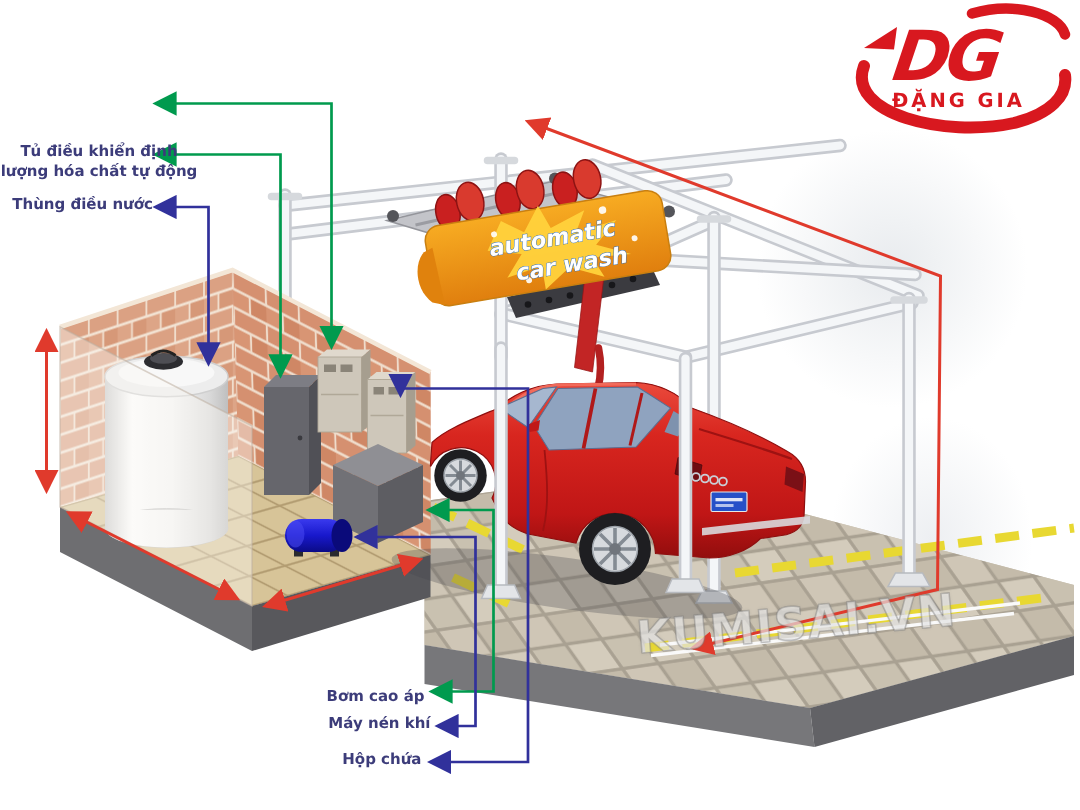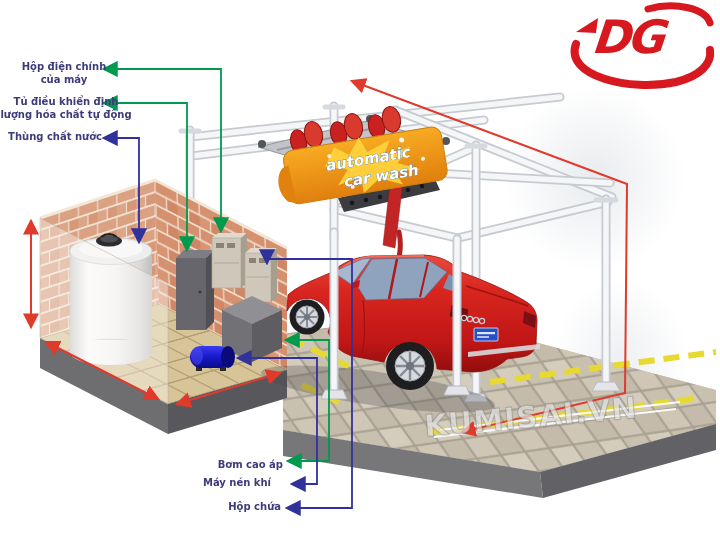--- a/index.html
+++ b/index.html
@@ -312,36 +312,33 @@
     <g>
       <path class="lead" stroke="#009a4e" d="M104,69 H221 V231" marker-start="url(#aG)" marker-end="url(#aG)"></path>
       <path class="lead" stroke="#009a4e" d="M104,103 H187 V250" marker-start="url(#aG)" marker-end="url(#aG)"></path>
       <path class="lead" stroke="#31319b" d="M104,138 H139 V242" marker-start="url(#aN)" marker-end="url(#aN)"></path>
       <path class="lead" stroke="#009a4e" d="M288,461 H329 V340 H286" marker-start="url(#aG)" marker-end="url(#aG)"></path>
       <path class="lead" stroke="#31319b" d="M292,484 H317 V358 H238" marker-start="url(#aN)" marker-end="url(#aN)"></path>
       <path class="lead" stroke="#31319b" d="M287,508 H352 V259 H267 V263" marker-start="url(#aN)" marker-end="url(#aN)"></path>
     </g>
   </svg>
 
-  <div class="lbl c" style="left:14px;top:60px;width:100px;">
-    <div>Hộp điện chính</div>
-    <div>của máy</div>
-  </div>
   <div class="lbl c" style="left:-2px;top:95px;width:136px;">
     <div>Tủ điều khiển định</div>
     <div>lượng hóa chất tự động</div>
   </div>
-  <div class="lbl r" style="left:2px;top:130px;width:100px;">Thùng chất nước</div>
+  <div class="lbl r" style="left:2px;top:130px;width:100px;">Thùng điều nước</div>
   <div class="lbl r" style="left:183px;top:458px;width:100px;">Bơm cao áp</div>
-  <div class="lbl r" style="left:187px;top:476px;width:100px;text-align:center;">Máy nén khí</div>
+  <div class="lbl r" style="left:187px;top:476px;width:100px;">Máy nén khí</div>
   <div class="lbl r" style="left:181px;top:500px;width:100px;">Hộp chứa</div>
 
   <div id="watermark">KUMISAI.VN</div>
 
   <div id="logo">
     <svg width="158" height="92" viewBox="0 0 158 92">
       <path d="M16,42 C4,74 70,90 116,80 C140,74 152,62 150,48" stroke="#d8181f" stroke-width="8" fill="none" stroke-linecap="round"></path>
       <path d="M88,7 C116,-1 146,7 150,21" stroke="#d8181f" stroke-width="7" fill="none" stroke-linecap="round"></path>
       <polygon points="38,16 16,30 36,31" fill="#d8181f"></polygon>
     </svg>
     <div class="dg">DG</div>
+    <div class="nm">ĐẶNG GIA</div>
   </div>
 </div>
 
 </body></html>

